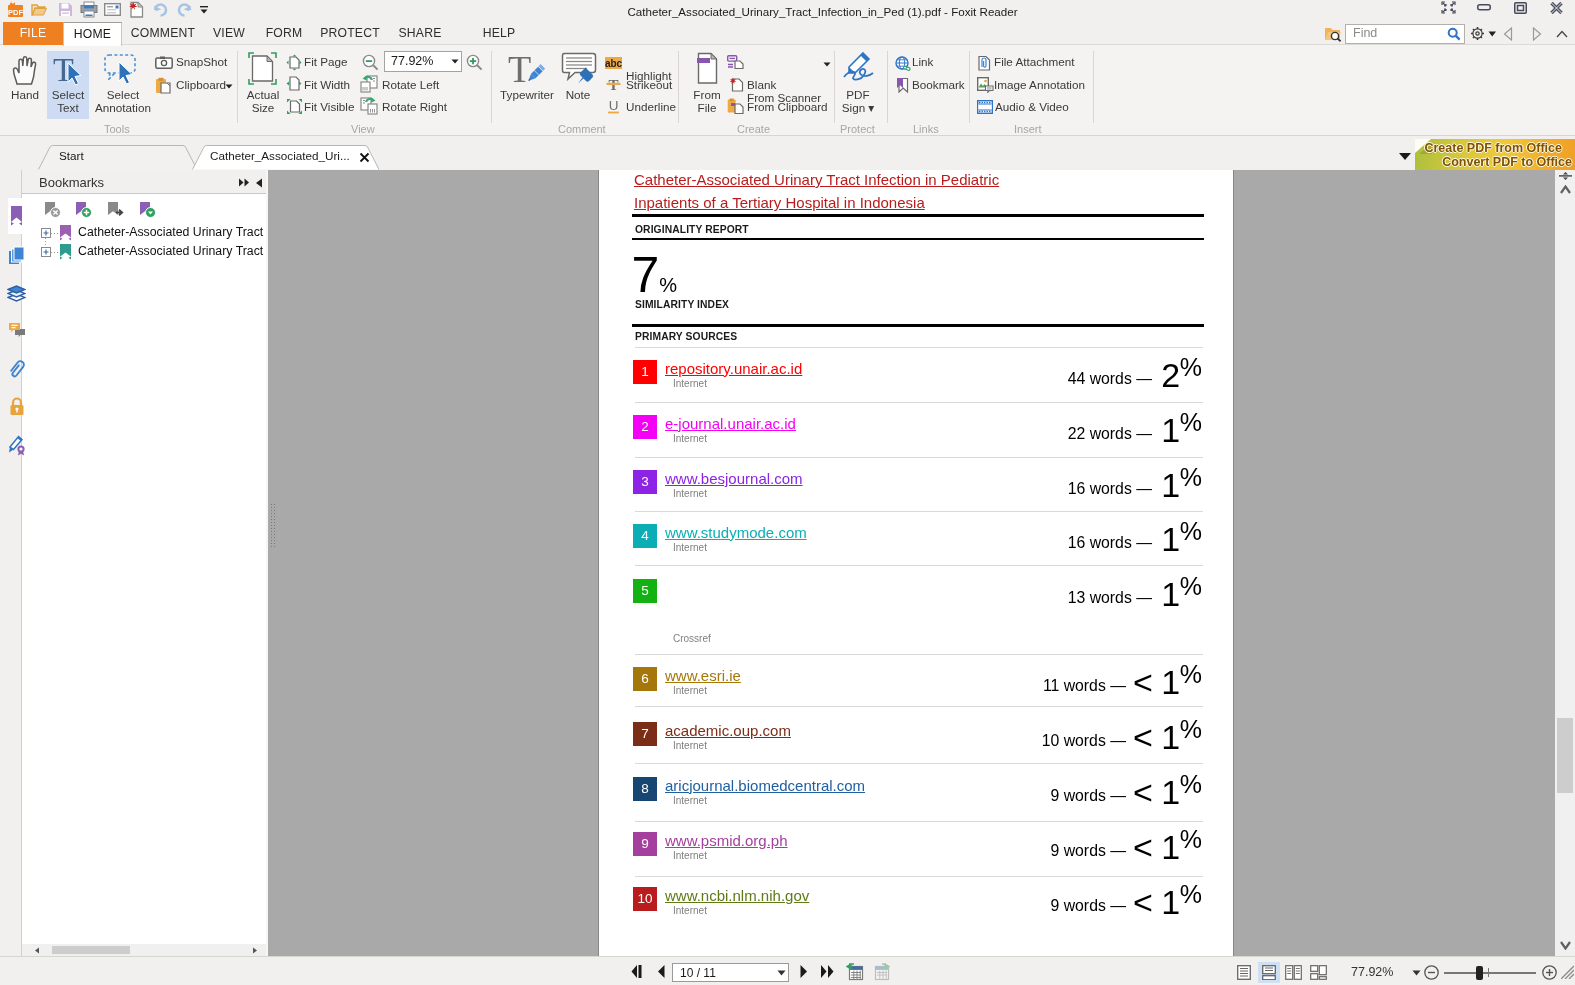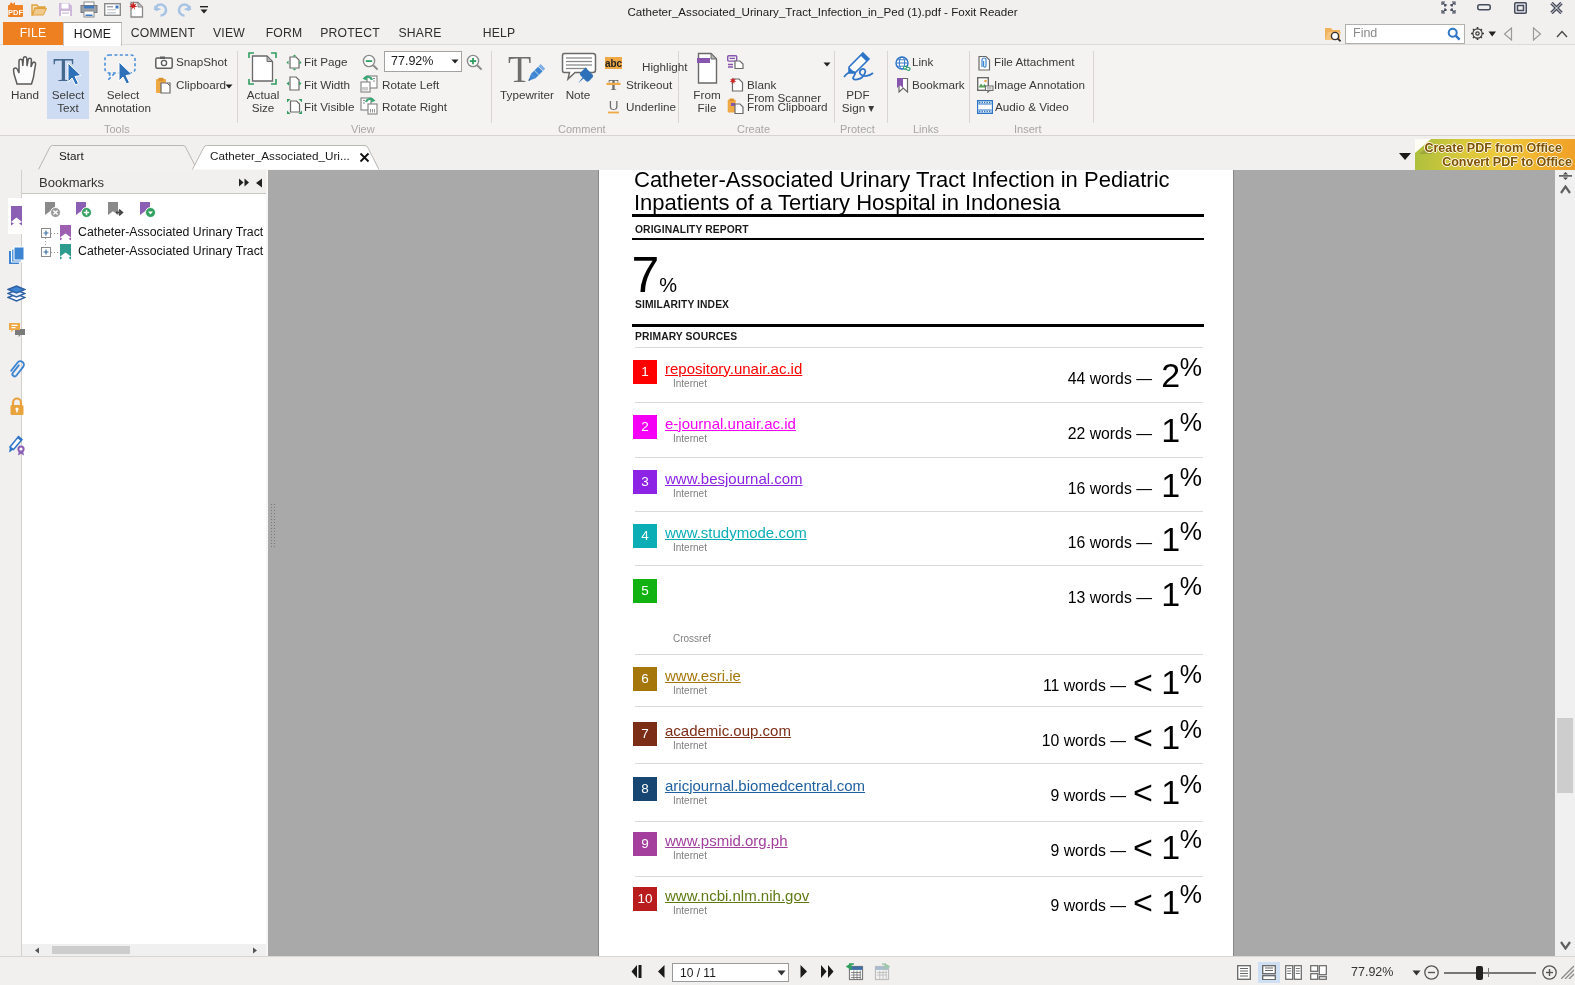--- a/index.html
+++ b/index.html
@@ -35,21 +35,21 @@
 #bheader { position:absolute; left:22px; top:0; width:244px; height:24px; background:#f1f0ee; border-bottom:1px solid #c9c7c4; font-size:13px; color:#333; }
 #splitter { position:absolute; left:266px; top:0; width:2px; height:786px; background:#f7f6f5; }
 #docarea { position:absolute; left:268px; top:0; width:1287px; height:786px; background:#a9a9a9; }
 #page { position:absolute; left:330px; top:0; width:636px; height:786px; background:#fff; border-left:1px solid #888; border-right:1px solid #888; }
 #vscroll { position:absolute; left:1555px; top:0; width:20px; height:786px; background:#f0f0f0; }
 
 
 #statusbar { position:absolute; left:0; top:956px; width:1575px; height:29px; background:#f1f0ee; border-top:1px solid #d8d6d2; }
 
 
-.doc-title { position:absolute; left:35px; font-size:22px; line-height:23.4px; color:#000000; }
+.doc-title { position:absolute; left:35px; font-size:15px; line-height:23.4px; color:#b91c1c;text-decoration:underline; }
 .seclabel { position:absolute; left:36px; font-size:10.3px; line-height:10.3px; font-weight:bold; color:#1a1a1a; letter-spacing:0.1px; }
 .hr { position:absolute; left:33px; width:572px; background:#000; }
 .srow-num { position:absolute; width:24px; height:24px; color:#fff; font-size:13.5px; text-align:center; line-height:24px; }
 .srow-link { position:absolute; left:66px; font-size:15px; line-height:15.8px;text-decoration:underline; }
 .srow-type { position:absolute; left:74px; font-size:10px; line-height:10px; color:#7f7f7f; }
 .srow-words { position:absolute; font-size:15.8px; line-height:15.8px; color:#000; white-space:nowrap; }
 .wA { right:81px; }
 .wB { right:107px; }
 .srow-pct { position:absolute; right:31px; font-size:34px; line-height:34px; color:#000; letter-spacing:-0.5px; white-space:nowrap; }
 .srow-pct .pc { font-size:25px; line-height:0; vertical-align:11.5px; letter-spacing:0; }
@@ -330,21 +330,21 @@
         <line x1="5" y1="13" x2="31" y2="13"></line>
         <line x1="5" y1="16.5" x2="26" y2="16.5"></line>
       </g>
       <path d="M24.5 15.5 L31.5 22.5 Q33 24 31.5 25.5 L28 29 Q26.5 30.5 25 29 L22.5 26.5 L17 31.5 L21.5 25.5 L19.5 23.5 Q18 22 19.5 20.5 L22 18 Q23.5 16.5 24.5 15.5 Z" fill="#2e71b8"></path>
     </svg>
   <div class="blabel" style="left:558px;top:44px;width:40px;">Note</div>
   <svg class="abs" style="left:605px;top:12px;" width="17" height="12" viewBox="0 0 17 12">
       <rect x="0" y="0" width="17" height="12" fill="#efa944"></rect>
       <text x="8.5" y="9.8" font-size="10" font-weight="bold" fill="#222" text-anchor="middle" font-family="Liberation Sans">abc</text>
     </svg>
-  <div class="rowlabel" style="left:626px;top:15px;margin-left:16px;">Highlight</div>
+  <div class="rowlabel" style="left:626px;top:24px;">Highlight</div>
   <svg class="abs" style="left:606px;top:32px;" width="15" height="14" viewBox="0 0 15 14">
       <text x="7.5" y="13" font-size="15" font-weight="bold" fill="#6e6e6e" text-anchor="middle" font-family="Liberation Serif">T</text>
       <rect x="0.5" y="5.8" width="14" height="2.2" fill="#efa944"></rect>
     </svg>
   <div class="rowlabel" style="left:626px;top:32.8px;">Strikeout</div>
   <svg class="abs" style="left:607px;top:54px;" width="13" height="15" viewBox="0 0 13 15">
       <text x="6.5" y="11" font-size="13.5" fill="#6e6e6e" text-anchor="middle" font-family="Liberation Sans">U</text>
       <rect x="1" y="12.6" width="11" height="1.8" fill="#efa944"></rect>
     </svg>
   <div class="rowlabel" style="left:626px;top:55.3px;">Underline</div>

